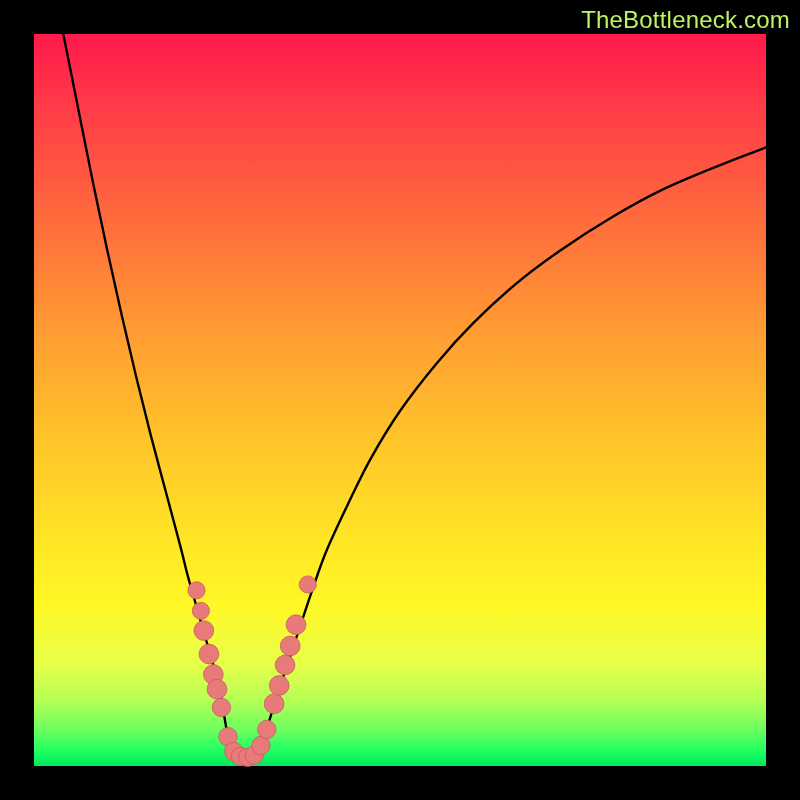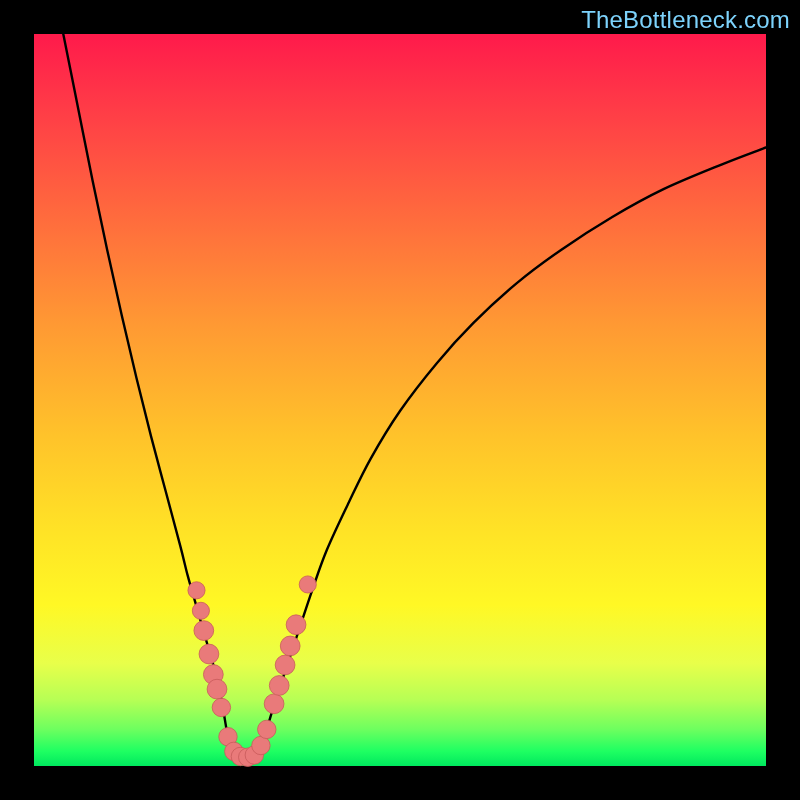--- a/index.html
+++ b/index.html
@@ -39,21 +39,21 @@
       #b6ff55 91%,
       #6dff5f 95%,
       #1eff62 98%,
       #00e85e 100%
     );
   }
   .watermark {
     position: absolute;
     top: 6px;
     right: 10px;
-    color: #7dd3fc;
+    color: #bef264;
     font-size: 24px;
     letter-spacing: 0.2px;
     font-weight: 400;
     user-select: none;
   }
   svg.curve {
     position: absolute;
     left: 0;
     top: 0;
     width: 732px;

